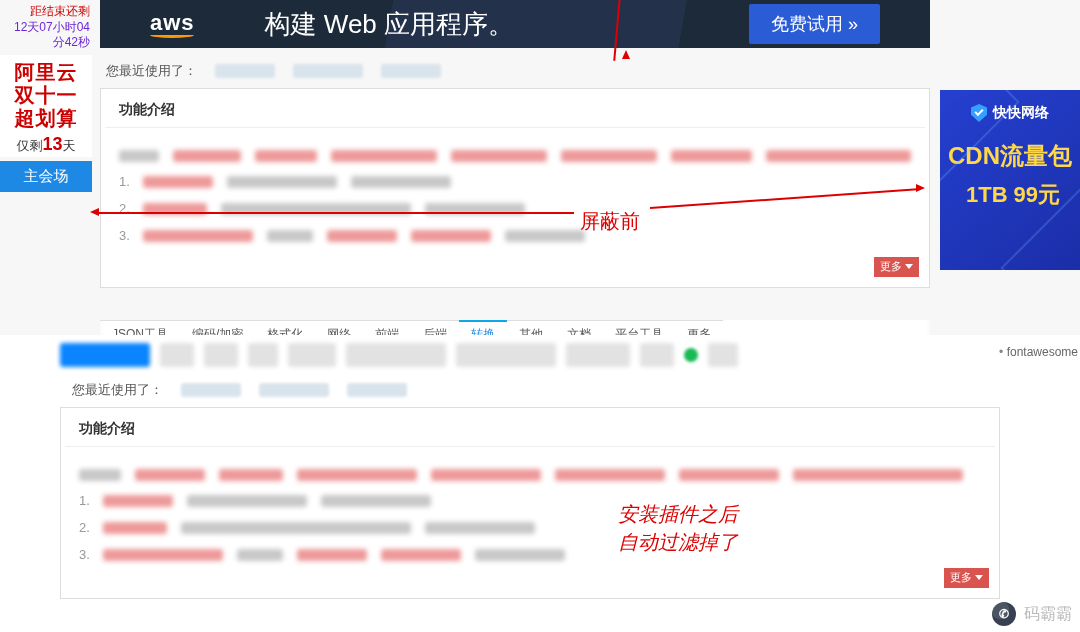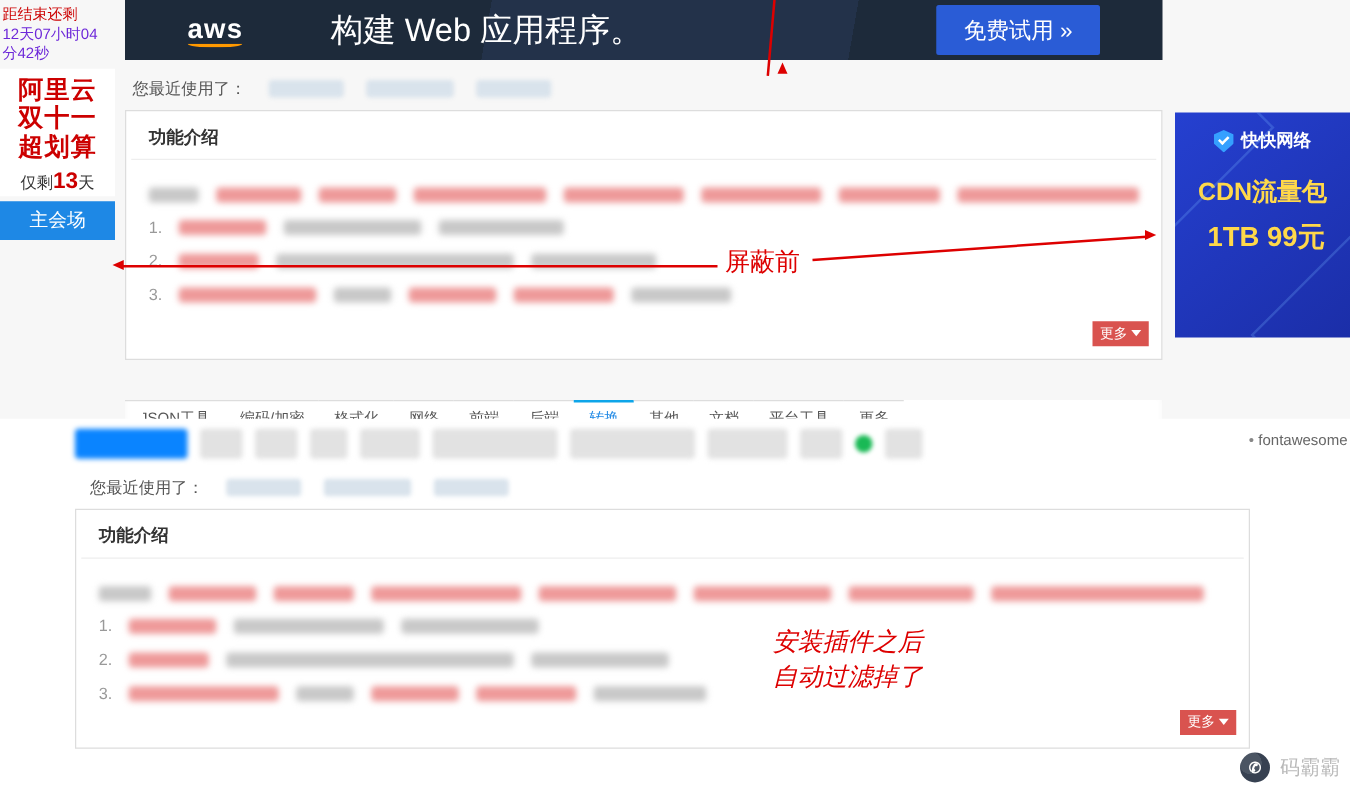--- a/index.html
+++ b/index.html
@@ -9,21 +9,21 @@
     font-size: 13px; color: #333;
     background: #f7f7f7;
     position: relative;
     overflow: hidden;
   }
   .top-half { position: relative; height: 335px; }
   .bottom-half { position: relative; height: 297px; background:#fff; }
 
   
   .side-left { position:absolute; left:0; top:0; width:92px; }
-  .countdown { text-align:left; padding:4px 2px; font-size:12px; line-height:1.3; }
+  .countdown { text-align:right; padding:4px 2px; font-size:12px; line-height:1.3; }
   .countdown .l1 { color:#c00; }
   .countdown .t  { color:#6d28d9; font-weight:400; }
   .promo-box   { background:#fff; text-align:center; padding:6px 2px 2px; }
   .promo-box .line { font-size:20px; font-weight:700; color:#c00; line-height:1.15; letter-spacing:1px;}
   .promo-box .rem  { font-size:13px; color:#333; margin-top:4px; }
   .promo-box .rem b { color:#c00; font-size:18px;}
   .btn-green { display:block; background:#5cb85c; color:#fff; text-align:center; padding:6px 0; font-size:13px;}
   .btn-blue  { display:block; background:#1e88e5; color:#fff; text-align:center; padding:6px 0; margin-top:4px; font-size:15px;}
 
   
@@ -72,21 +72,21 @@
     overflow:hidden;
   }
   .side-right::before, .side-right::after{
     content:""; position:absolute; width:120px; height:120px; border:2px solid rgba(120,180,255,.25); transform:rotate(45deg);
   }
   .side-right::before{ left:-70px; top:-50px; }
   .side-right::after { right:-70px; bottom:-60px; }
   .kk-brand { color:#fff; font-size:14px; font-weight:700; display:flex; align-items:center; justify-content:center; gap:6px; margin-bottom:18px;}
   .shield-ico { width:16px;height:18px; background:#35a0ff; clip-path: polygon(50% 0,100% 20%,100% 60%,50% 100%,0 60%,0 20%); position:relative;}
   .shield-ico::after{content:"";position:absolute;left:4px;top:5px;width:6px;height:3px;border-left:2px solid #fff;border-bottom:2px solid #fff;transform:rotate(-45deg);}
-  .cdn-l1 { font-size:20px; font-weight:700; color:#ffd84a; }
+  .cdn-l1 { font-size:24px; font-weight:700; color:#ffd84a; }
   .cdn-l2 { font-size:22px; font-weight:700; color:#ffd84a; margin-top:8px;}
   .cdn-l2 span { margin-left:6px; }
 
   
   .anno { position:absolute; color:#d00; font-size:20px; pointer-events:none;}
   .arrow-line { position:absolute; background:#d00; height:1.5px; transform-origin:left center; pointer-events:none;}
   .arrow-head { position:absolute; width:0;height:0; border-top:4px solid transparent;border-bottom:4px solid transparent;border-right:9px solid #d00; pointer-events:none;}
   .arrow-head.r { border-right:none; border-left:9px solid #d00; }
   .arrow-head.u { border:none; border-left:4px solid transparent;border-right:4px solid transparent;border-bottom:9px solid #d00;}
 
@@ -213,21 +213,21 @@
     <div class="kk-brand">
       <span class="shield-ico"></span>
       <span>快快网络</span>
     </div>
     <div class="cdn-l1">CDN流量包</div>
     <div class="cdn-l2">
       <span>1TB</span><span>99元</span>
     </div>
   </div>
 
-  <div class="anno" style="left:580px; top:196px;">屏蔽前</div>
+  <div class="anno" style="left:580px; top:208px;">屏蔽前</div>
 
   <div class="arrow-line" style="left:614px; top:60px; width:140px; transform:rotate(-85deg);"></div>
   <div class="arrow-head u" style="left:622px; top:50px;"></div>
 
   <div class="arrow-line" style="left:96px; top:212px; width:478px;"></div>
   <div class="arrow-head" style="left:90px; top:208px;"></div>
 
   <div class="arrow-line" style="left:650px; top:207px; width:268px; transform:rotate(-4deg);"></div>
   <div class="arrow-head r" style="left:916px; top:184px;"></div>
 

